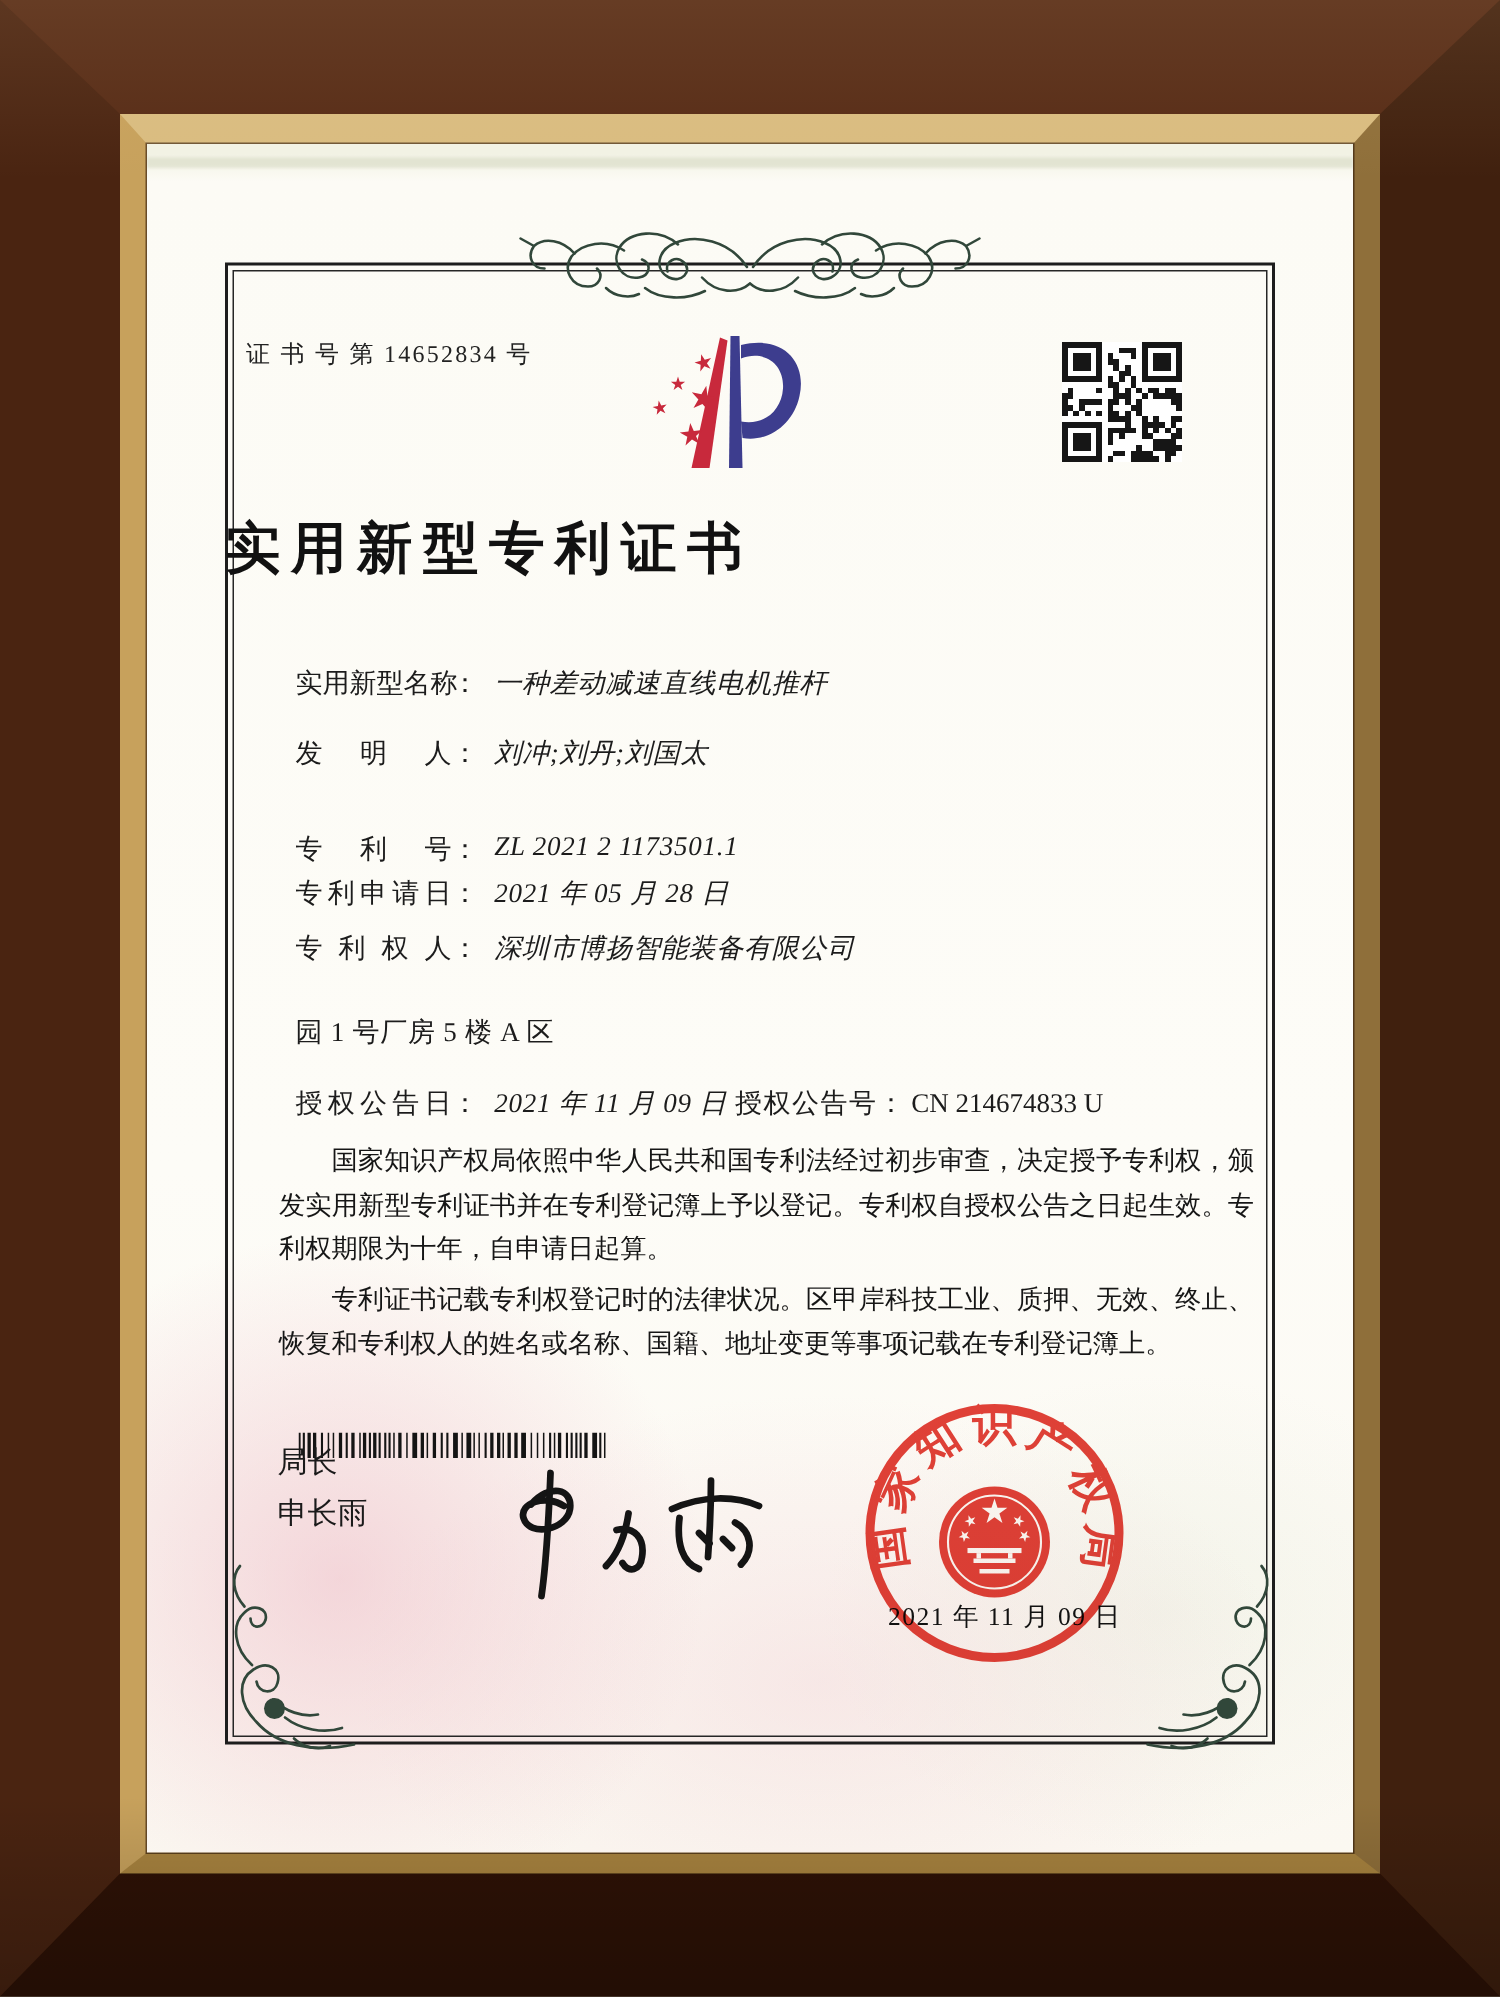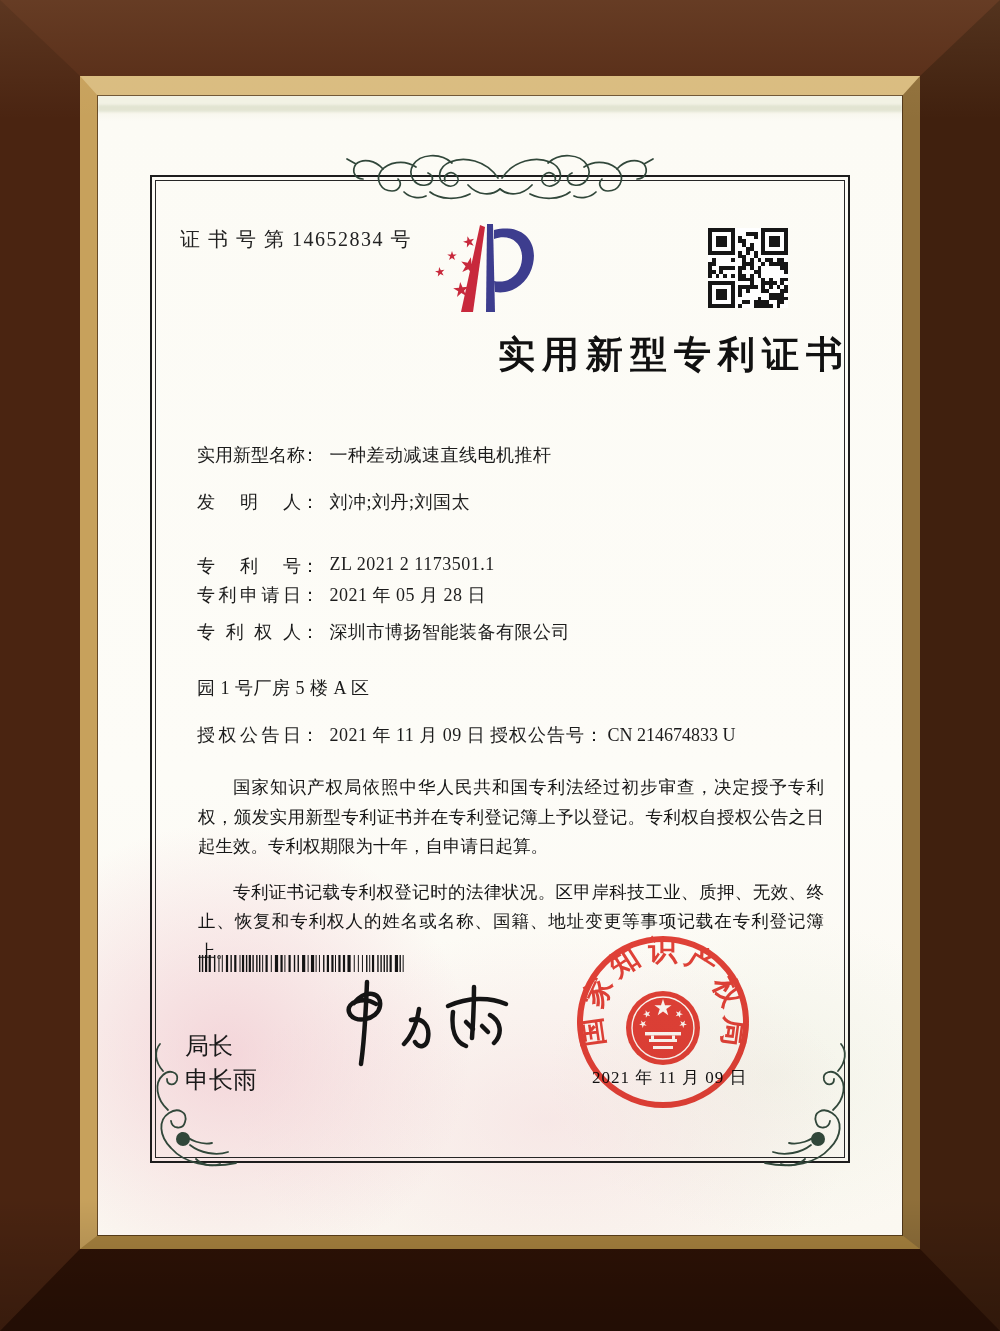--- a/index.html
+++ b/index.html
@@ -31,39 +31,39 @@
   .paper-strip{position:absolute;left:0;right:0;top:9px;height:7px;background:rgba(205,209,182,.45);filter:blur(1px);}
 
   
   .cert-border{position:absolute;left:52px;top:79px;width:700px;height:988px;
         border:2px solid #1d1d1d;box-sizing:border-box;}
   .cert-border::after{content:'';position:absolute;inset:3px;border:1px solid #262626;}
 
   .orn{position:absolute;}
 
   
-  .cert-number{position:absolute;left:82px;top:130px;font-size:20px;color:#222;letter-spacing:1.5px;white-space:nowrap;}
-  .cert-title{position:absolute;left:52px;top:234px;width:700px;text-align:right;
+  .cert-number{position:absolute;left:66px;top:130px;font-size:16px;color:#222;letter-spacing:1.5px;white-space:nowrap;}
+  .cert-title{position:absolute;left:52px;top:245px;width:700px;text-align:left;
         font-size:37px;font-weight:bold;color:#111;letter-spacing:7px;white-space:nowrap;}
 
   .frow{position:absolute;left:99px;font-size:18px;color:#1c1c1c;white-space:nowrap;}
   .flabel{display:inline-block;width:104px;text-align:justify;text-align-last:justify;vertical-align:top;}
   .fcolon{display:inline-block;vertical-align:top;}
-  .fvalue{display:inline-block;margin-left:6px;vertical-align:top;letter-spacing:.5px;}
+  .fvalue{display:inline-block;margin-left:6px;vertical-align:top;letter-spacing:.5px;font-style:italic;}
   .addr-line2{letter-spacing:.5px;}
   .grant-no{position:absolute;left:293px;top:0;white-space:nowrap;text-align:center;}
   .glabel{letter-spacing:1px;}
 
   .paras{position:absolute;left:84px;top:661px;width:658px;font-size:17.5px;line-height:29.5px;
         color:#161616;text-align:justify;}
-  .paras p{margin:16px;text-indent:2em;}
+  .paras p{margin:4px;text-indent:2em;font-family:Liberation Mono, monospace;}
 
   .barcode-box{position:absolute;left:101px;top:859px;width:209px;height:17px;}
 
-  .director{position:absolute;left:87px;top:933px;font-size:24px;line-height:34px;color:#1a1a1a;
+  .director{position:absolute;left:87px;top:862px;font-size:20px;line-height:34px;color:#1a1a1a;
         font-family:"Liberation Sans","DejaVu Sans",sans-serif;}
   .sig-box{position:absolute;left:224px;top:880px;width:200px;height:95px;}
 
   .seal-date{position:absolute;left:494px;top:970px;font-size:17px;letter-spacing:1px;color:#111;white-space:nowrap;}
   .seal-box{position:absolute;left:467px;top:828px;width:196px;height:196px;opacity:.92;mix-blend-mode:multiply;}
 
   .footer-line{position:absolute;left:52px;top:1035px;width:700px;text-align:center;font-size:15px;color:#222;letter-spacing:1px;}
 </style>
 </head>
 <body>

